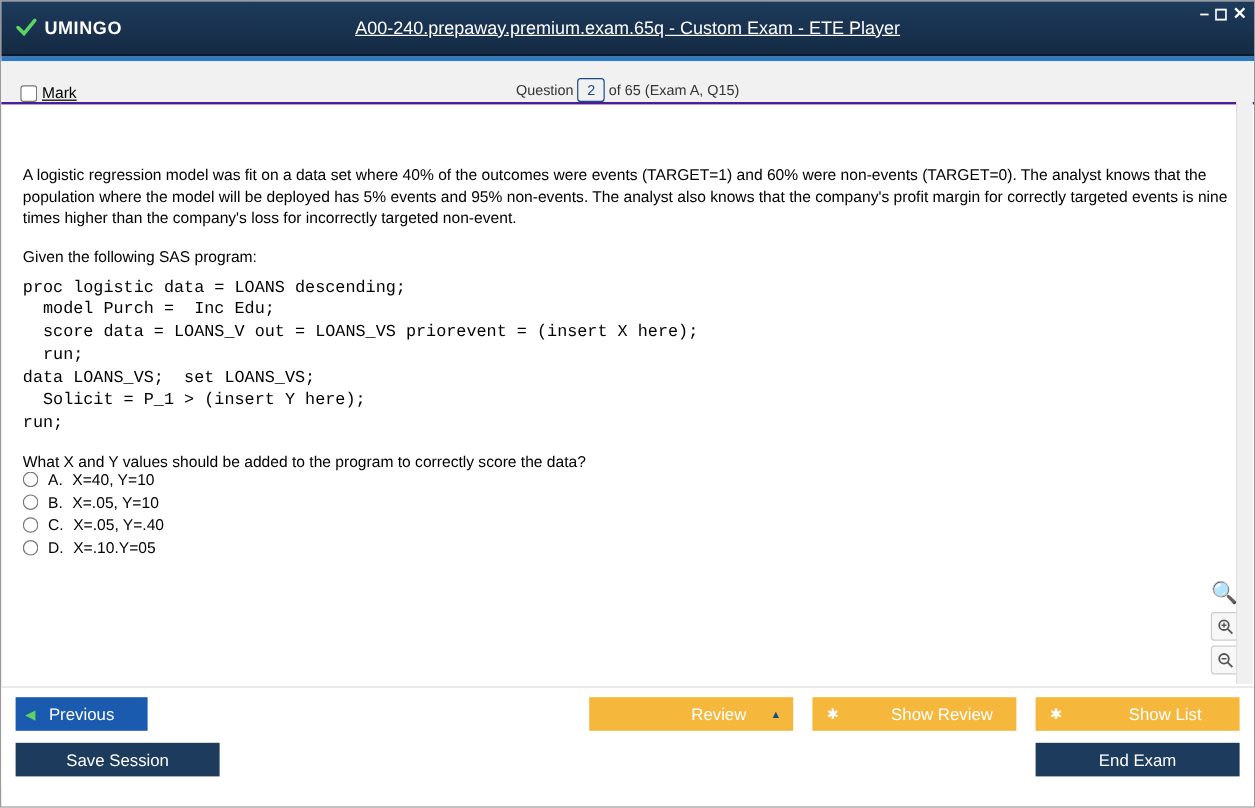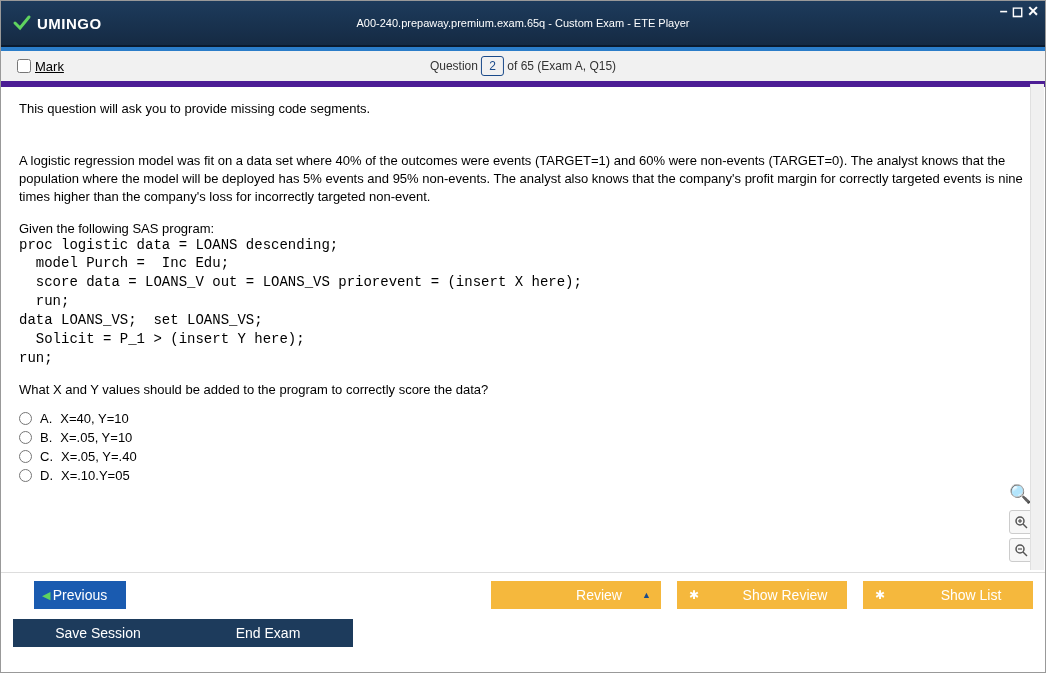--- a/index.html
+++ b/index.html
@@ -1,47 +1,47 @@
 <!DOCTYPE html>
 <html><head>
 <meta charset="utf-8">
 <style>
 * { box-sizing: border-box; margin: 0; padding: 0; }
 body { font-family: Arial, sans-serif; font-size: 13px; width: 1046px; height: 673px; background: #fff; overflow: hidden; border: 1px solid #999; }
 .titlebar { background: linear-gradient(#1d3b5c, #152a43); height: 46px; display: flex; align-items: center; justify-content: space-between; color: #fff; padding: 12px 10px; position: relative; border-bottom: 2px solid #0a1a2e; }
 .logo { display: flex; align-items: center; font-weight: bold; font-size: 15px; letter-spacing: 0.5px; }
 .logo-mark { width: 22px; height: 22px; margin-right: 4px; display: inline-flex; align-items: center; justify-content: center; }
-.title-text { position: absolute; left: 50%; transform: translateX(-50%); color: #fff; font-size: 11px; }
+.title-text { position: absolute; left: 50%; transform: translateX(-50%); color: #fff; font-size: 15px; text-decoration: underline; }
 .win-controls { position: absolute; top: 2px; right: 6px; display: flex; gap: 4px; }
 .win-controls span { color: #fff; font-size: 14px; cursor: pointer; font-weight: bold; }
 .blue-strip { height: 4px; background: #2b7dc9; }
-.question-header { background: #f1f1f1; border-bottom: 6px solid #4c1d95; height: 36px; display: flex; align-items: center; padding: 0 16px; position: relative; }
+.question-header { background: #f1f1f1; border-bottom: 2px solid #4c1d95; height: 36px; display: flex; align-items: flex-end; padding: 0 16px; position: relative; }
 .mark-box { display: flex; align-items: center; gap: 4px; }
 .mark-box input { width: 14px; height: 14px; }
 .mark-label { text-decoration: underline; color: #000; }
 .q-center { position: absolute; left: 50%; transform: translateX(-50%); font-size: 12px; color: #333; }
 .q-num-box { display: inline-block; border: 1.5px solid #1a4a8a; border-radius: 3px; padding: 2px 7px; color: #1a4a8a; font-weight: normal; }
 .content { padding: 14px 18px; height: 485px; overflow: auto; position: relative; }
 .intro { margin-bottom: 14px; color: #000; }
 .body-text { margin-bottom: 14px; color: #000; line-height: 1.4; margin-top: 36px; }
-.given { }
+.given { margin-bottom: 10px; }
 .code { font-family: "Courier New", monospace; font-size: 14px; white-space: pre; margin-bottom: 14px; line-height: 1.35; }
-.followup { margin-bottom: 14px; }
+.followup { }
 .options { }
 .opt { display: flex; align-items: center; gap: 8px; margin-bottom: 4px; }
 .opt input { width: 13px; height: 13px; }
 .zoom-tools { position: absolute; right: 12px; bottom: 10px; display: flex; flex-direction: column; gap: 4px; }
 .zoom-tools .tool { width: 24px; height: 24px; border: 1px solid #ccc; border-radius: 3px; background: #f7f7f7; display: flex; align-items: center; justify-content: center; color: #888; font-size: 14px; cursor: pointer; }
 .zoom-tools .tool.noborder { border: none; background: transparent; font-size: 18px; }
 .footer { padding: 8px 12px 10px; background: #fff; border-top: 1px solid #ddd; }
 .btn-row1 { display: flex; gap: 16px; margin-bottom: 10px; }
-.btn-row2 { display: flex; justify-content: flex-start; }
+.btn-row2 { display: flex; justify-content: space-between; }
 .spacer { flex: 1; }
 .btn { height: 28px; border: none; color: #fff; font-size: 14px; cursor: pointer; display: inline-flex; align-items: center; justify-content: center; position: relative; }
-.btn-nav { background: #1a5bb0; width: 92px; margin-left: 21px; }
+.btn-nav { background: #1a5bb0; width: 110px; }
 .btn-nav.prev::before { content: "◀"; color: #5fd35f; position: absolute; left: 8px; font-size: 11px; }
 .btn-nav.next { outline: 1px dashed #2b7dc9; outline-offset: 0; }
 .btn-nav.next::after { content: "▶"; color: #5fd35f; position: absolute; right: 8px; font-size: 11px; }
 .btn-orange { background: #f5b83d; width: 170px; padding-left: 46px; }
 .btn-review { width: 170px; position: relative; }
 .btn-review::after { content: "▲"; font-size: 9px; position: absolute; right: 10px; color: #1a4a8a; }
 .btn-dark { background: #1d3b5c; width: 170px; }
 .star { position: absolute; left: 12px; font-size: 12px; }
 .scrollbar { position: absolute; right: 2px; top: 84px; bottom: 103px; width: 14px; background: #f0f0f0; border-left: 1px solid #e0e0e0; }
 </style>
@@ -72,21 +72,20 @@
     <span class="mark-label">Mark</span>
   </label>
   <div class="q-center">
     <span>Question</span>
     <span class="q-num-box">2</span>
     <span>of 65 (Exam A, Q15)</span>
   </div>
 </div>
 
 <div class="content">
-  <div class="intro">This question will ask you to provide missing code segments.</div>
   <div class="body-text">A logistic regression model was fit on a data set where 40% of the outcomes were events (TARGET=1) and 60% were non-events (TARGET=0). The analyst knows that the population where the model will be deployed has 5% events and 95% non-events. The analyst also knows that the company's profit margin for correctly targeted events is nine times higher than the company's loss for incorrectly targeted non-event.</div>
   <div class="given">Given the following SAS program:</div>
   <div class="code">proc logistic data = LOANS descending;
   model Purch =  Inc Edu;
   score data = LOANS_V out = LOANS_VS priorevent = (insert X here);
   run;
 data LOANS_VS;  set LOANS_VS;
   Solicit = P_1 &gt; (insert Y here);
 run;</div>
   <div class="followup">What X and Y values should be added to the program to correctly score the data?</div>

